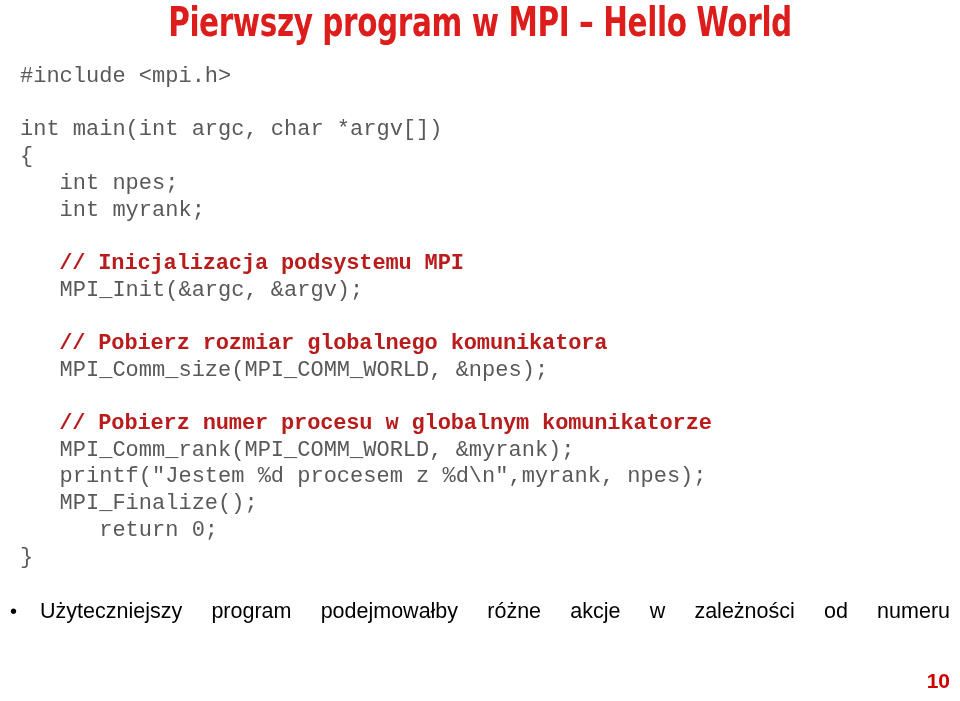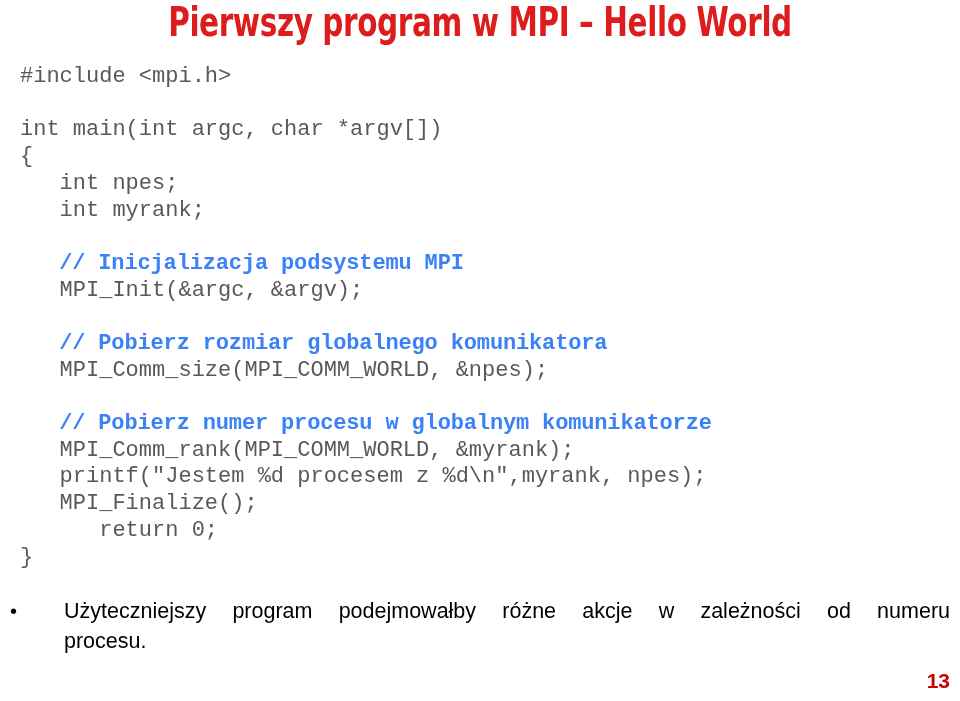--- a/index.html
+++ b/index.html
@@ -48,21 +48,21 @@
     margin-left: 10px;
   }
   .code-line {
     white-space: pre;
     min-height: 26.7px;
   }
   .code-line.blank {
     height: 26.7px;
   }
   .cmt {
-    color: #3b82f6;
+    color: #b91c1c;
     font-weight: bold;
     letter-spacing: -0.15px;
   }
 
   
   #bullet-block {
     position: absolute;
     left: 6px;
     top: 596px;
     width: 944px;
@@ -83,21 +83,20 @@
   }
   .bullet-text {
     flex: 1 1 auto;
     color: #000000;
     font-family: "Liberation Sans", sans-serif;
     font-size: 21.5px;
     line-height: 30px;
     text-align: justify;
     text-justify: inter-word;
     hyphens: none;
-    margin-left: 24px;
   }
   .bullet-text > span.l1 {
     display: block;
     text-align: justify;
     text-align-last: justify;
   }
   .bullet-text > span.l2 {
     display: block;
     text-align: left;
   }
@@ -119,18 +118,17 @@
 
 <div id="slide-title">Pierwszy program w MPI – Hello World</div>
 
 <div id="code-block"><div class="code-line"><span>#include &lt;mpi.h&gt;</span></div><div class="code-line blank">&nbsp;</div><div class="code-line"><span>int main(int argc, char *argv[])</span></div><div class="code-line"><span>{</span></div><div class="code-line"><span>   int npes;</span></div><div class="code-line"><span>   int myrank;</span></div><div class="code-line blank">&nbsp;</div><div class="code-line"><span class="cmt">   // Inicjalizacja podsystemu MPI</span></div><div class="code-line"><span>   MPI_Init(&amp;argc, &amp;argv);</span></div><div class="code-line blank">&nbsp;</div><div class="code-line"><span class="cmt">   // Pobierz rozmiar globalnego komunikatora</span></div><div class="code-line"><span>   MPI_Comm_size(MPI_COMM_WORLD, &amp;npes);</span></div><div class="code-line blank">&nbsp;</div><div class="code-line"><span class="cmt">   // Pobierz numer procesu w globalnym komunikatorze</span></div><div class="code-line"><span>   MPI_Comm_rank(MPI_COMM_WORLD, &amp;myrank);</span></div><div class="code-line"><span>   printf("Jestem %d procesem z %d\n",myrank, npes);</span></div><div class="code-line"><span>   MPI_Finalize();</span></div><div class="code-line"><span>      return 0;</span></div><div class="code-line"><span>}</span></div></div>
 
 <div id="bullet-block">
     <div class="bullet-row">
       <div class="bullet-marker">•</div>
       <div class="bullet-text">
         <span class="l1">Użyteczniejszy program podejmowałby różne akcje w zależności od numeru</span>
-        <span class="l2">procesu.</span>
       </div>
     </div>
   </div>
 
-<div id="page-number">13</div>
+<div id="page-number">10</div>
 
 </body></html>

